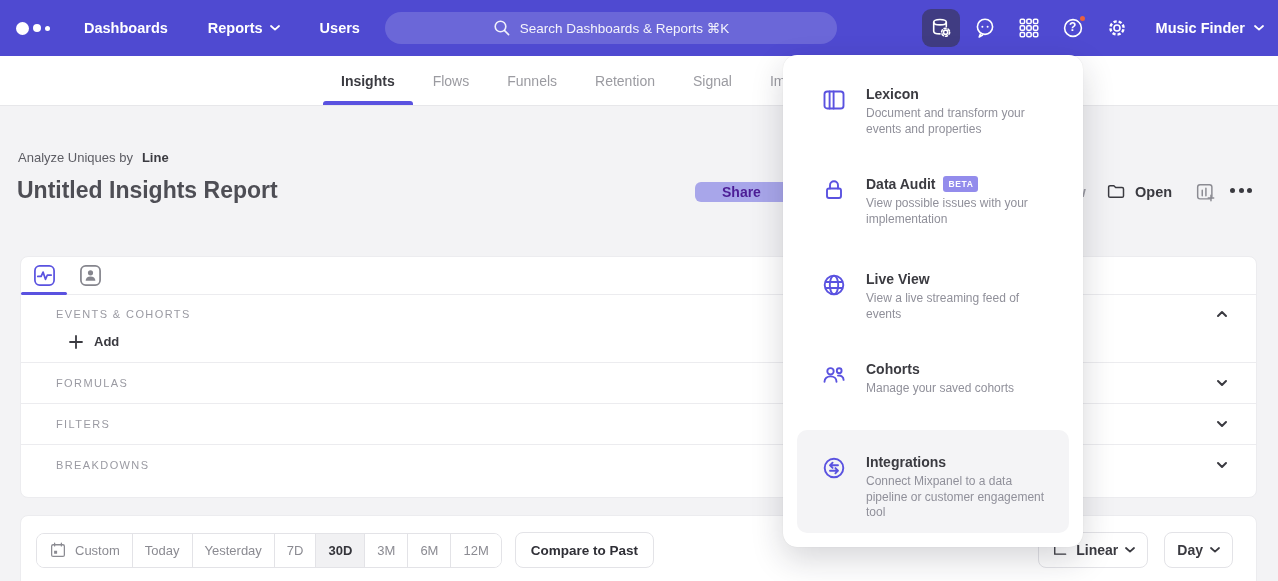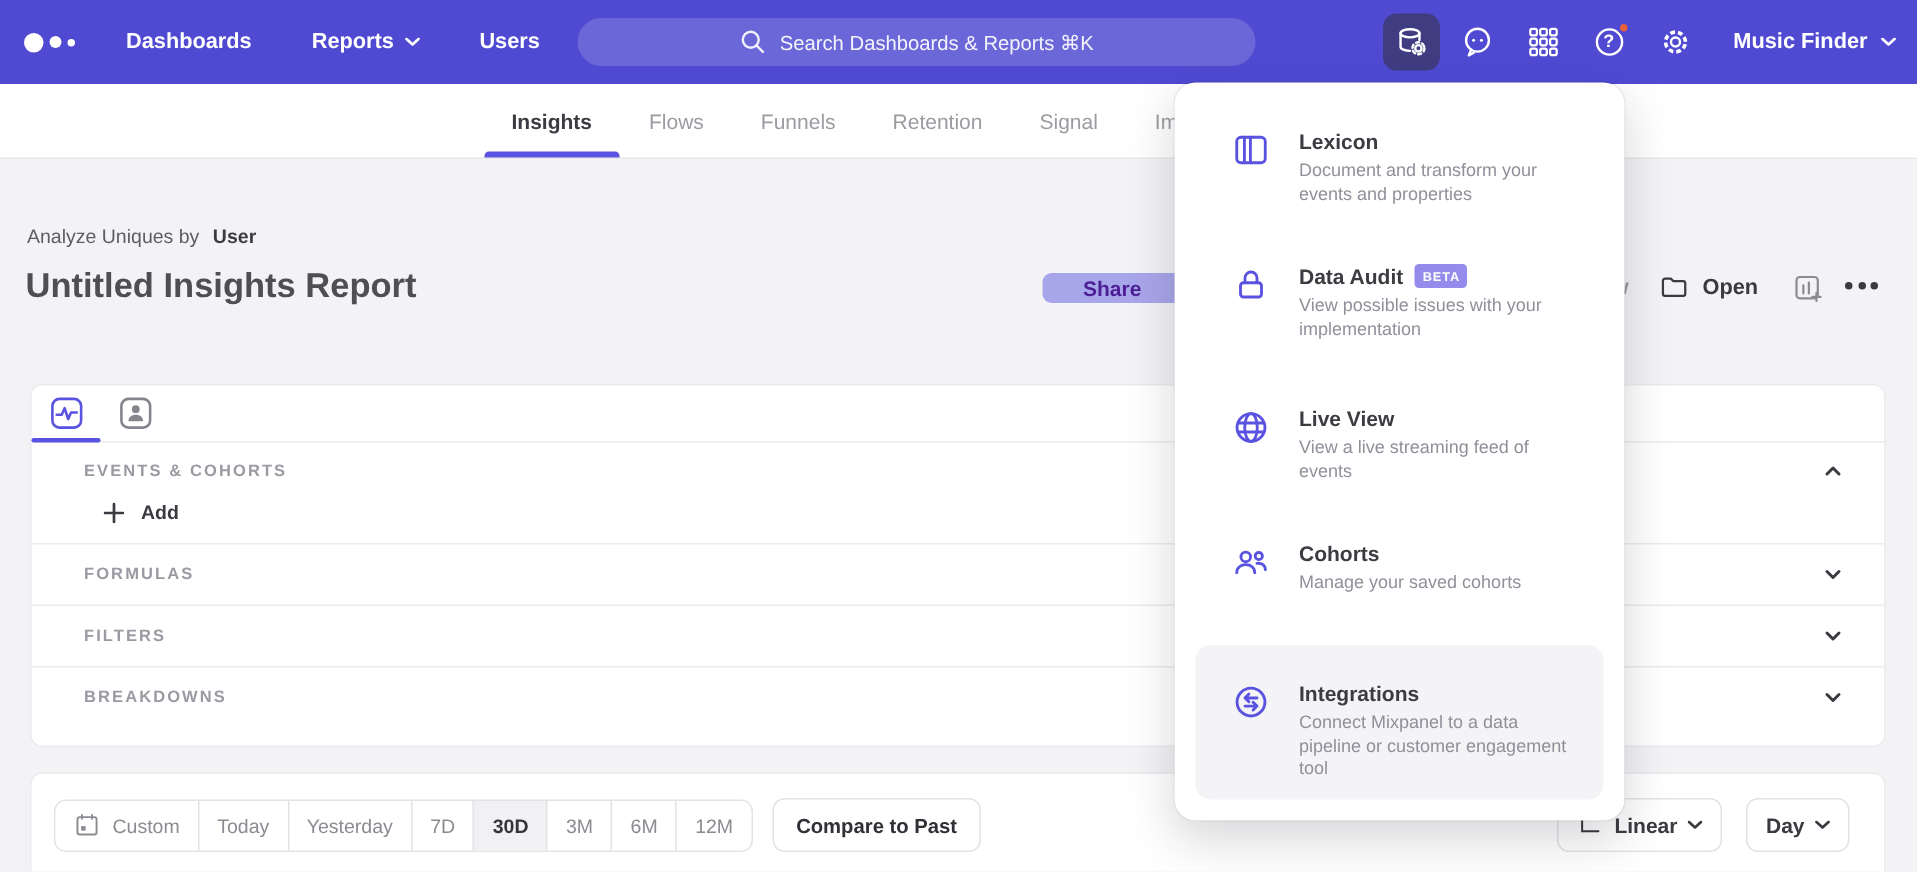--- a/index.html
+++ b/index.html
@@ -60,21 +60,21 @@
 
   
   .card-main { position:absolute; left:20px; top:256px; width:1237px; height:242px;
                background:#fff; border:1px solid #ececef; border-radius:8px; }
   .icon-tabs { display:flex; height:38px; border-bottom:1px solid #ececef; }
   .itab { width:46px; display:flex; align-items:center; justify-content:center; position:relative; cursor:pointer; }
   .itab.active::after { content:""; position:absolute; left:0; right:0; bottom:-1px; height:3.5px;
                         background:#5a52e0; border-radius:2px; }
   .sec-head { display:flex; align-items:center; justify-content:space-between;
               padding:0 28px 0 35px; height:38px; cursor:pointer; }
-  .sec-label { font-size:11px; font-weight:700; letter-spacing:1.4px; color:#9a9aa2; }
+  .sec-label { font-size:11px; font-weight:400; letter-spacing:1.4px; color:#9a9aa2; }
   .sec-row { display:flex; align-items:center; justify-content:space-between;
              padding:0 28px 0 35px; height:41px; border-top:1px solid #ececef; cursor:pointer; }
   .add-btn { display:flex; align-items:center; gap:11px; margin:1px 0 13px 48px; font-size:13px;
              font-weight:700; color:#3a3a40; background:none; border:none; cursor:pointer; font-family:inherit; }
 
   
   .card-bottom { position:absolute; left:20px; top:515px; width:1237px; height:80px;
                  background:#fff; border:1px solid #ececef; border-radius:8px 8px 0 0;
                  display:flex; align-items:center; padding:0 23px 10px 15px; }
   .seg { display:flex; border:1px solid #e3e3e7; border-radius:8px; overflow:hidden; height:35px; }
@@ -202,21 +202,21 @@
   <div class="tab">
       <span>Signal</span>
     </div>
   <div class="tab">
       <span>Impact</span>
     </div>
 </div>
 
 <div class="analyze">
   <span>Analyze Uniques by</span>
-  <b>User</b>
+  <b>Line</b>
 </div>
 <div class="rtitle">Untitled Insights Report</div>
 
 <div class="share-wrap">
   <button class="share-btn">Share</button>
   <button class="link-btn">
     <svg width="20" height="20" viewBox="0 0 24 24" fill="none" stroke="#fff" stroke-width="2" stroke-linecap="round" stroke-linejoin="round">
       <path d="M10.2 13.8 a4.2 4.2 0 0 1 0-5.9 l2.8-2.8 a4.2 4.2 0 0 1 5.9 5.9 l-1.3 1.3"></path>
       <path d="M13.8 10.2 a4.2 4.2 0 0 1 0 5.9 l-2.8 2.8 a4.2 4.2 0 0 1 -5.9-5.9 l1.3-1.3"></path>
     </svg>

